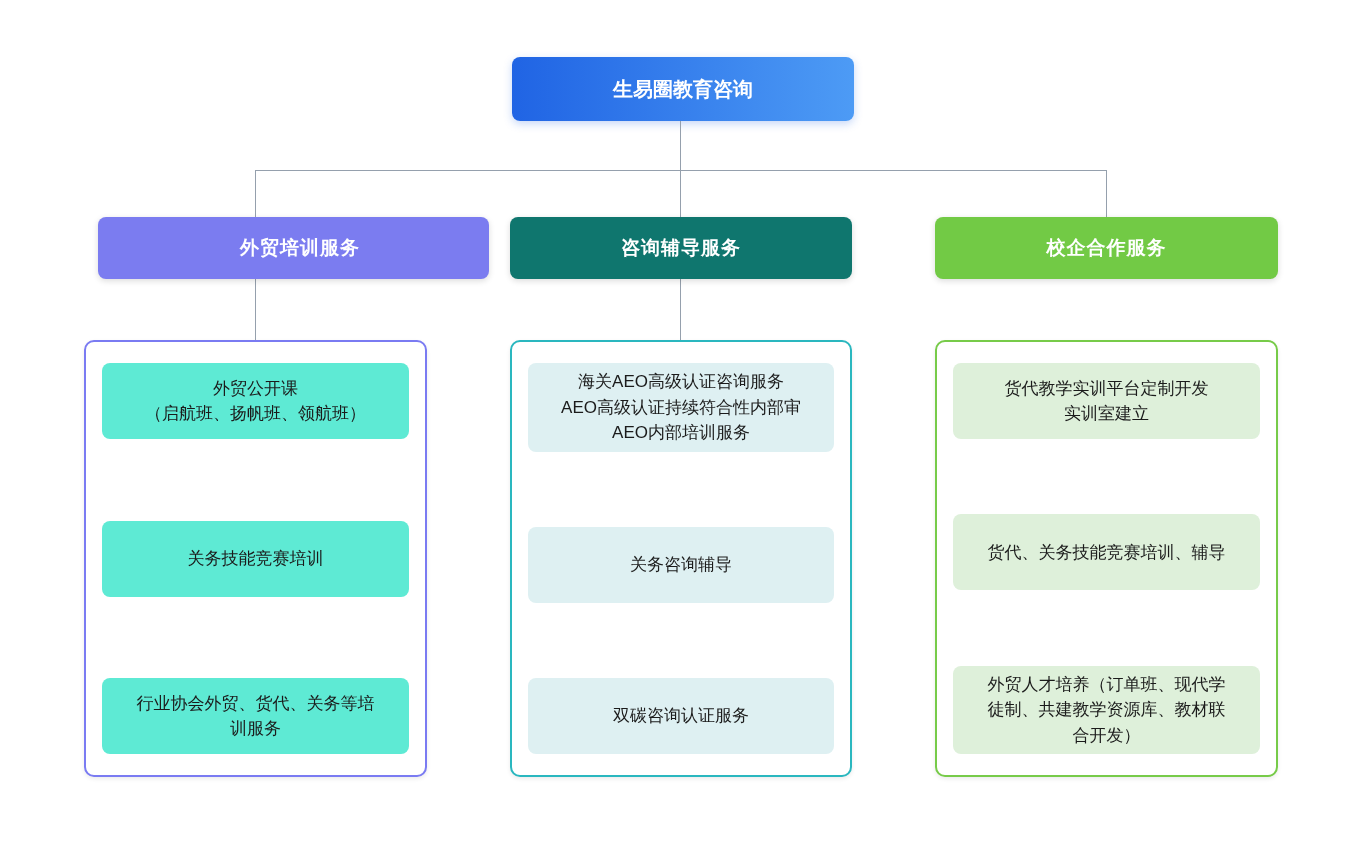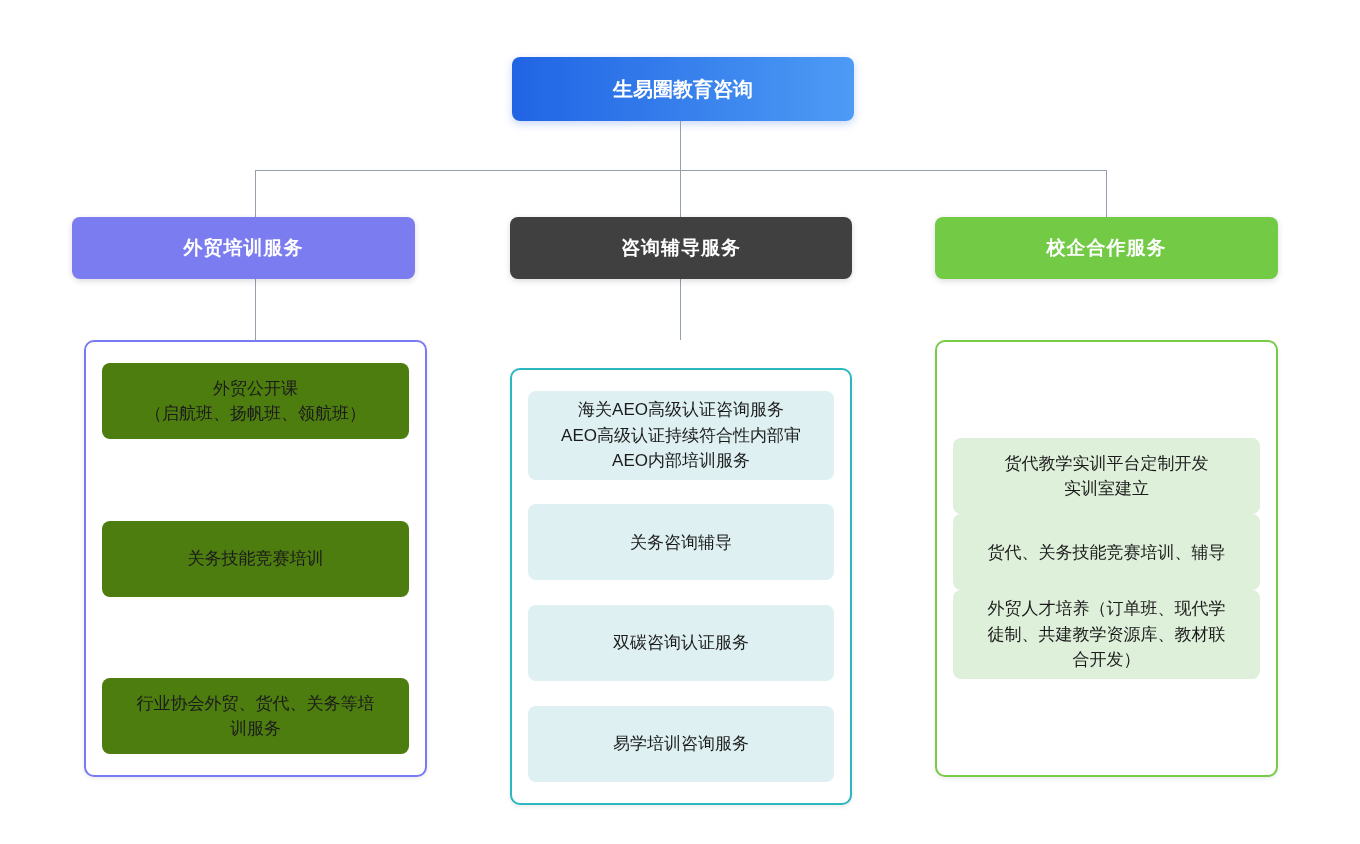--- a/index.html
+++ b/index.html
@@ -18,42 +18,42 @@
   }
   
   .connector{position:absolute;background:#95a0ad;}
   
   .branch-header{
     position:absolute;top:217px;height:62px;border-radius:8px;
     color:#fff;font-weight:bold;font-size:19px;letter-spacing:1px;
     display:flex;align-items:center;justify-content:center;
     box-shadow:0 2px 6px rgba(0,0,0,.14);
   }
-  .hdr-1{left:72px;width:343px;background:#7b7cf0;}
-  .hdr-2{left:510px;width:342px;background:#404040;}
+  .hdr-1{left:98px;width:378px;background:#7b7cf0;padding-left:13px;}
+  .hdr-2{left:510px;width:342px;background:#0f766e;}
   .hdr-3{left:935px;width:343px;background:#72ca45;}
   
   .branch-box{
     position:absolute;top:340px;height:437px;border-radius:10px;
     background:#fff;border:2px solid;box-sizing:border-box;
     display:flex;flex-direction:column;justify-content:space-between;
     padding:21px 16px;
     box-shadow:0 2px 4px rgba(0,0,0,.08);
   }
   .box-1{left:84px;width:343px;border-color:#7a7bf2;}
-  .box-2{left:510px;width:342px;border-color:#2ab7bf;margin-top:28px;}
-  .box-3{left:935px;width:343px;border-color:#77cb49;justify-content:center;}
+  .box-2{left:510px;width:342px;border-color:#2ab7bf;}
+  .box-3{left:935px;width:343px;border-color:#77cb49;}
   
   .item{
     border-radius:8px;min-height:76px;box-sizing:border-box;
     display:flex;align-items:center;justify-content:center;
     text-align:center;font-size:17px;line-height:1.5;color:#1b1b1b;
     white-space:pre-line;padding:6px 8px;
   }
-  .box-1 .item{background:#4d7c0f;}
+  .box-1 .item{background:#5eead4;}
   .box-2 .item{background:#def0f2;}
   .box-3 .item{background:#def0da;}
 </style>
 </head>
 <body>
 
 <div class="node-root">
   <span>生易圈教育咨询</span>
 </div>
 
@@ -82,21 +82,20 @@
   <div class="item">行业协会外贸、货代、关务等培
 训服务</div>
 </div>
 
 <div class="branch-box box-2">
   <div class="item">海关AEO高级认证咨询服务
 AEO高级认证持续符合性内部审
 AEO内部培训服务</div>
   <div class="item">关务咨询辅导</div>
   <div class="item">双碳咨询认证服务</div>
-  <div class="item">易学培训咨询服务</div>
 </div>
 
 <div class="branch-box box-3">
   <div class="item">货代教学实训平台定制开发
 实训室建立</div>
   <div class="item">货代、关务技能竞赛培训、辅导</div>
   <div class="item">外贸人才培养（订单班、现代学
 徒制、共建教学资源库、教材联
 合开发）</div>
 </div>

